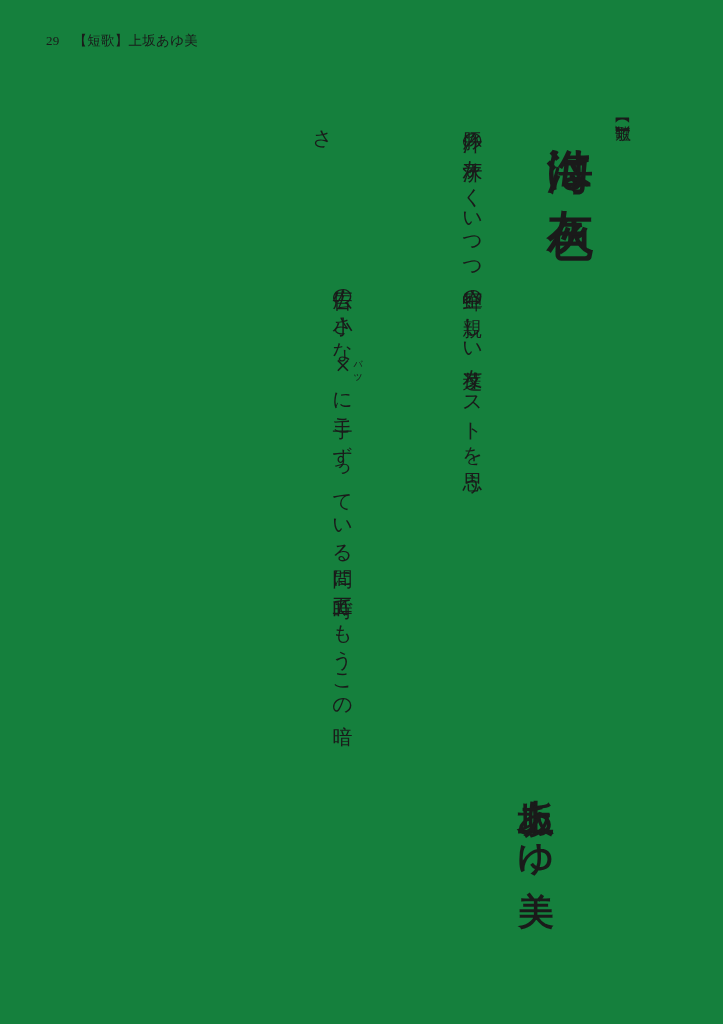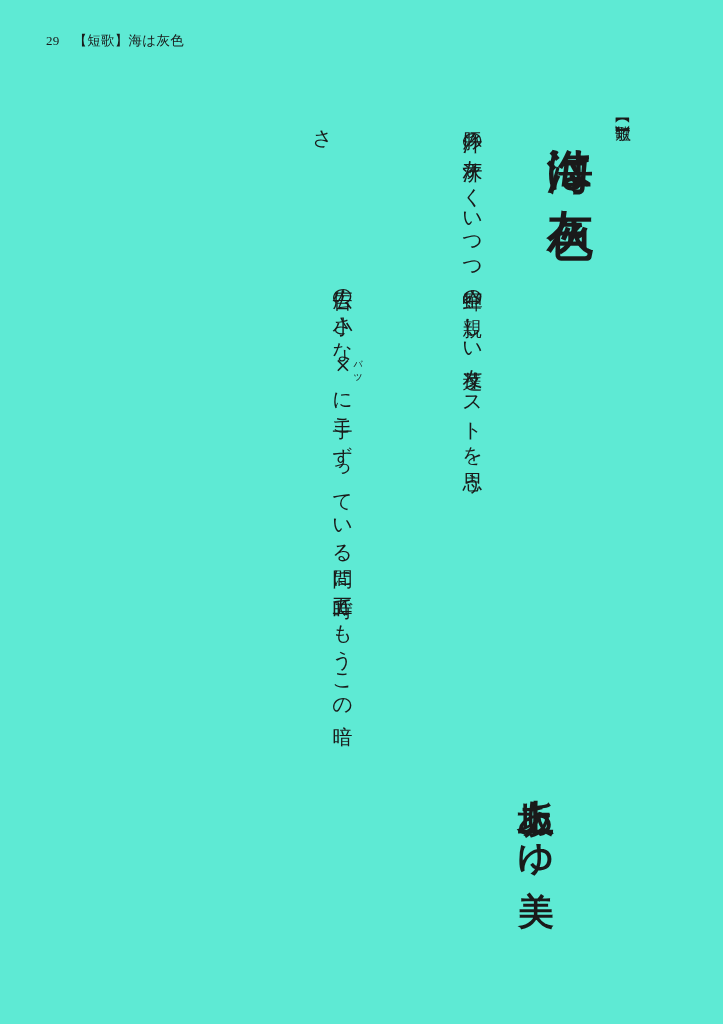--- a/index.html
+++ b/index.html
@@ -12,21 +12,21 @@
     height: 1024px;
     position: relative;
     font-family: "Liberation Serif", "DejaVu Serif", serif;
     color: #1a1a1a;
     overflow: hidden;
   }
 
   .page {
     position: absolute;
     inset: 0;
-    background: #5eead4;
+    background: #15803d;
   }
 
   
   .running-head {
     position: absolute;
     top: 32px;
     left: 46px;
     display: flex;
     align-items: baseline;
     gap: 14px;
@@ -115,21 +115,21 @@
     font-family: "DejaVu Serif", "Liberation Serif", serif;
   }
 </style>
 </head>
 <body>
 
 <div class="page">
 
   <div class="running-head">
     <span class="folio">29</span>
-    <span class="rh-title">【短歌】海は灰色</span>
+    <span class="rh-title">【短歌】上坂あゆ美</span>
   </div>
 
   <div class="vtext genre-label">【短歌】</div>
 
   <div class="vtext main-title">海は灰色</div>
 
   <div class="poem">
     <div class="vtext poem-line">
       <span>広告の小さな</span><ruby class="v-ruby"><span>×</span><rt>バツ</rt></ruby><span>に手こずっている間に五時でもうこの暗さ</span>
     </div>

